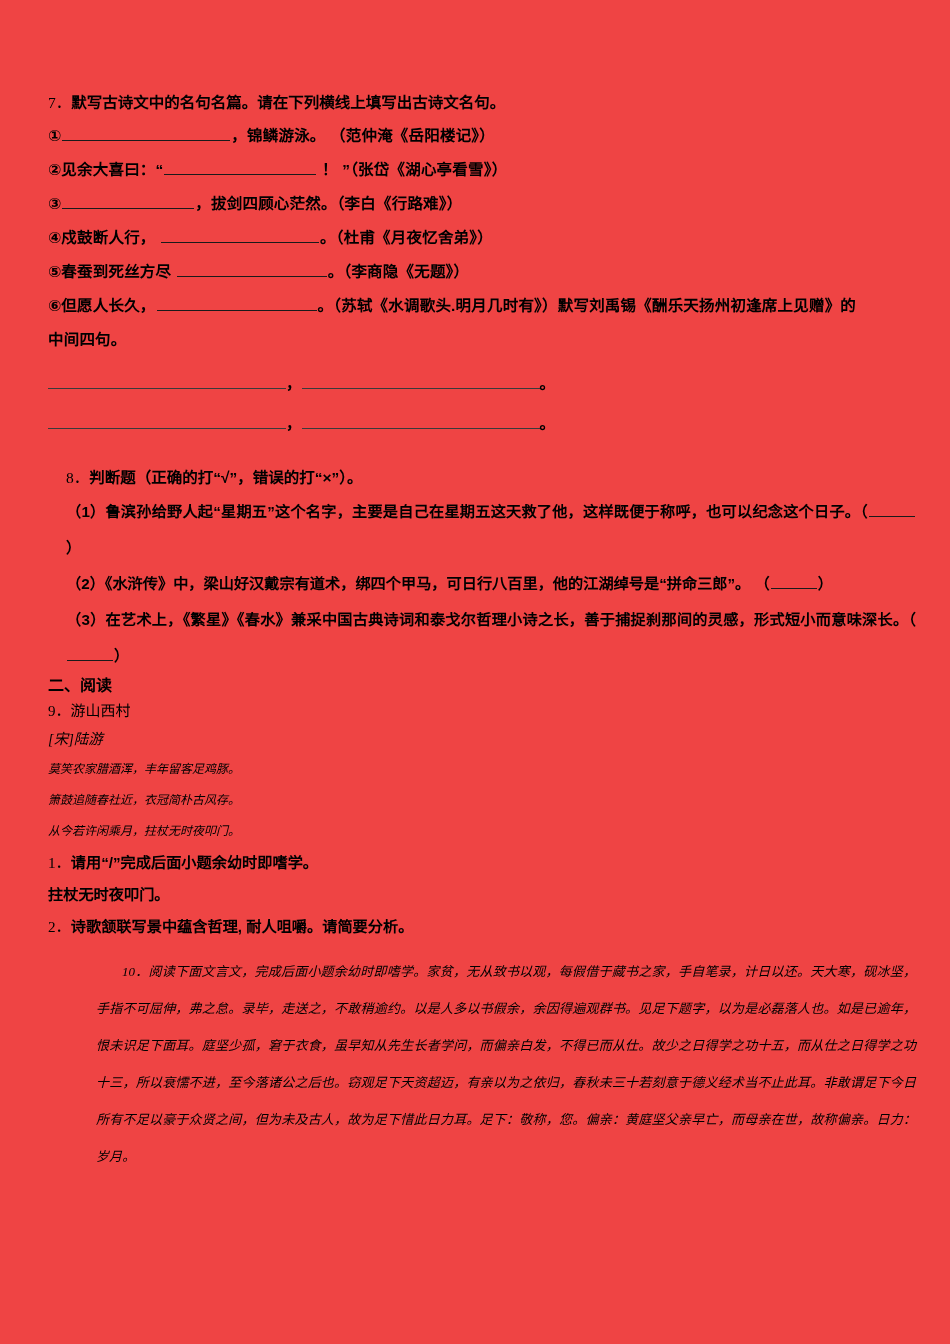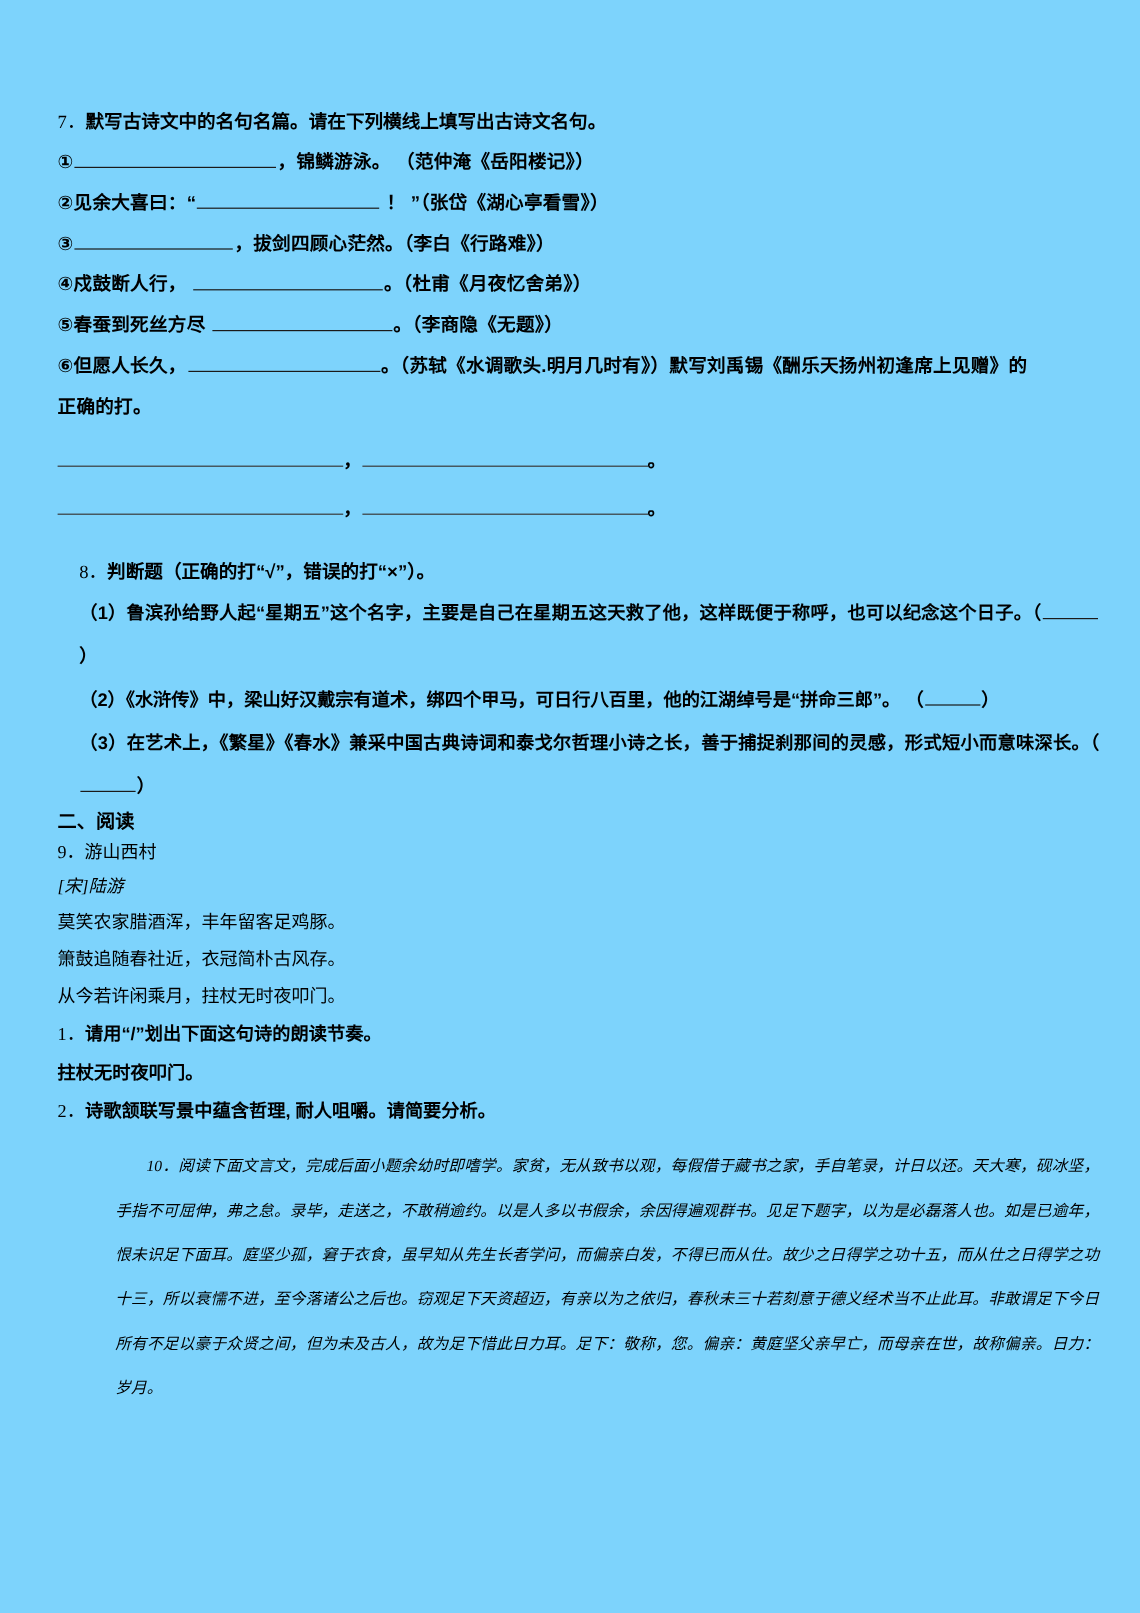--- a/index.html
+++ b/index.html
@@ -9,21 +9,21 @@
     background: #ffffff;
   }
   body {
     font-family: "Liberation Serif", "DejaVu Serif", serif;
     color: #000000;
   }
   .page {
     position: relative;
     width: 950px;
     height: 1344px;
-    background: #7dd3fc;
+    background: #ef4444;
     box-sizing: border-box;
     overflow: hidden;
   }
   .content {
     position: absolute;
     left: 48px;
     top: 86px;
     width: 868px;
   }
 
@@ -111,22 +111,23 @@
     font-size: 15px;
     line-height: 26px;
     font-family: "Liberation Serif", "DejaVu Serif", serif;
   }
   .poem-author {
     font-size: 14.5px;
     line-height: 30px;
     font-style: italic;
   }
   .poem-line {
-    font-size: 15px;
+    font-size: 12px;
     line-height: 31px;
+    font-style: italic;
   }
   .sub-q {
     font-size: 15.2px;
     line-height: 32px;
     font-family: "Liberation Sans", "DejaVu Sans", sans-serif;
     font-weight: bold;
   }
   .sub-q .qnum { font-family: "Liberation Serif", "DejaVu Serif", serif; font-weight: normal; }
   .sub-a {
     font-size: 15.2px;
@@ -175,21 +176,21 @@
     </div>
 
     <div class="line">
       <span>⑤</span><span>春蚕到死丝方尽 </span><span class="blank b-w5"></span><span>。（李商隐《无题》）</span>
     </div>
 
     <div class="line wrap">
       <span>⑥</span><span>但愿人长久，</span><span class="blank b-w6"></span><span>。（苏轼《水调歌头.明月几时有》）默写刘禹锡《酬乐天扬州初逢席上见赠》的</span>
     </div>
 
-    <div class="line">正确的打。</div>
+    <div class="line">中间四句。</div>
 
     <div class="answer-rows">
       <div class="answer-row">
         <span class="rule-long"></span><span>，</span><span class="rule-long"></span><span>。</span>
       </div>
       <div class="answer-row">
         <span class="rule-long"></span><span>，</span><span class="rule-long"></span><span>。</span>
       </div>
     </div>
 
@@ -216,21 +217,21 @@
     <div class="poem-block">
       <div class="poem-title">
         <span>9．</span><span>游山西村</span>
       </div>
       <div class="poem-author">[宋]陆游</div>
       <div class="poem-line">莫笑农家腊酒浑，丰年留客足鸡豚。</div>
       <div class="poem-line">箫鼓追随春社近，衣冠简朴古风存。</div>
       <div class="poem-line">从今若许闲乘月，拄杖无时夜叩门。</div>
 
       <div class="sub-q">
-        <span class="qnum">1．</span><span>请用“/”划出下面这句诗的朗读节奏。</span>
+        <span class="qnum">1．</span><span>请用“/”完成后面小题余幼时即嗜学。</span>
       </div>
       <div class="sub-a">拄杖无时夜叩门。</div>
 
       <div class="sub-q">
         <span class="qnum">2．</span><span>诗歌颔联写景中蕴含哲理, 耐人咀嚼。请简要分析。</span>
       </div>
     </div>
 
     <div class="prose">
       <span class="qnum">10．</span><span>阅读下面文言文，完成后面小题余幼时即嗜学。家贫，无从致书以观，每假借于藏书之家，手自笔录，计日以还。天大寒，砚冰坚，手指不可屈伸，弗之怠。录毕，走送之，不敢稍逾约。以是人多以书假余，余因得遍观群书。见足下题字，以为是必磊落人也。如是已逾年，恨未识足下面耳。庭坚少孤，窘于衣食，虽早知从先生长者学问，而偏亲白发，不得已而从仕。故少之日得学之功十五，而从仕之日得学之功十三，所以衰懦不进，至今落诸公之后也。窃观足下天资超迈，有亲以为之依归，春秋未三十若刻意于德义经术当不止此耳。非敢谓足下今日所有不足以豪于众贤之间，但为未及古人，故为足下惜此日力耳。足下：敬称，您。偏亲：黄庭坚父亲早亡，而母亲在世，故称偏亲。日力：岁月。</span>

